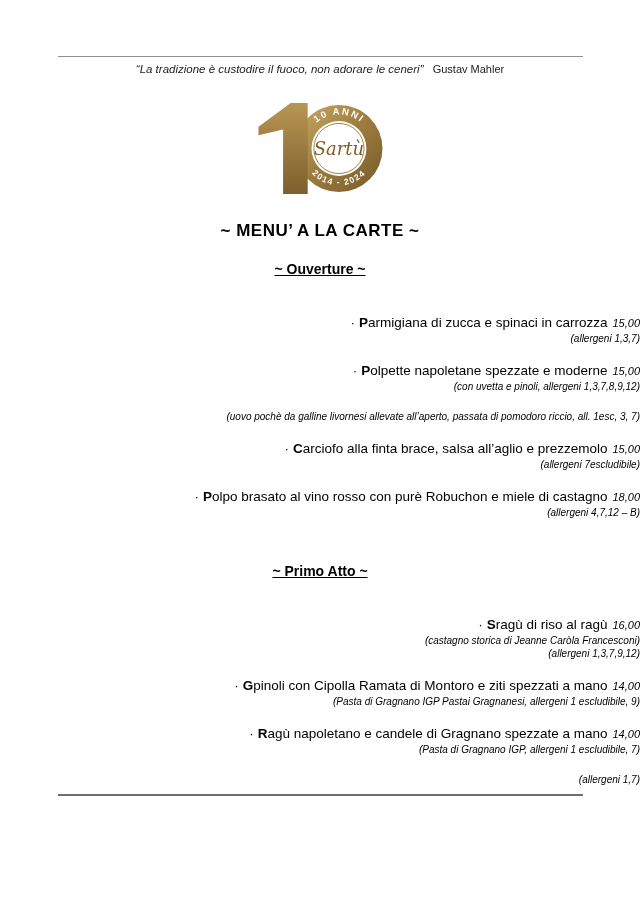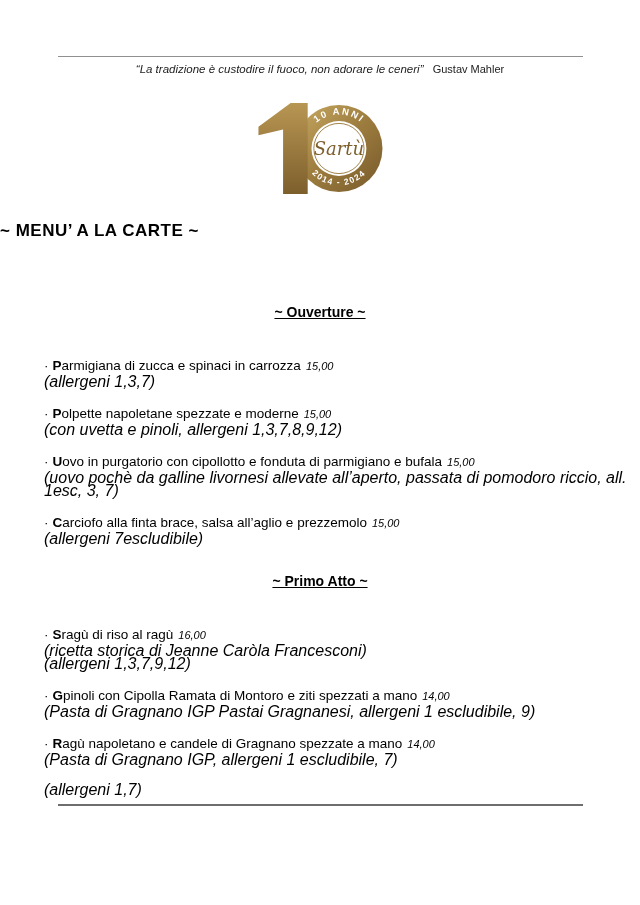--- a/index.html
+++ b/index.html
@@ -24,45 +24,46 @@
     line-height:14px;
     color:#222;
   }
   .quote-text { font-style:italic; }
   .quote-author { font-style:normal; font-size:11px; margin-left:6px; }
 
   .logo-wrap { margin-top:24px; text-align:center; height:97px; }
   .logo-wrap svg { display:inline-block; }
 
   .menu-title {
+    text-align:center;
     margin-top:24px;
     font-size:17px;
     font-weight:bold;
     letter-spacing:0.5px;
     line-height:20px;
     color:#000;
   }
   .section-heading {
     text-align:center;
     font-size:14px;
     font-weight:bold;
     text-decoration:underline;
     line-height:17px;
     color:#000;
   }
-  .sec-0-heading { margin-top:63px; }
-  .sec-1-heading { margin-top:28px; }
+  .sec-0-heading { margin-top:20px; }
+  .sec-1-heading { margin-top:44px; }
   .items { margin-top:36px; }
-  .item { text-align:left; margin-bottom:17px;margin-left:44px; }
+  .item { text-align:right; margin-bottom:17px; }
   .items .item:last-child { margin-bottom:0; }
   .dish { font-size:13.5px; line-height:17px; color:#000; }
   .bullet { margin-right:4px; }
   .initial { font-weight:bold; }
   .price { font-style:italic; font-size:11px; margin-left:5px; }
-  .note { font-style:italic; font-size:16px; line-height:13px; color:#000; }
+  .note { font-style:italic; font-size:10px; line-height:13px; color:#000; }
 
   .rule-bottom {
     margin:8px 57px 0 58px;
     border-top:2px solid #6e6e6e;
     height:0;
   }
 </style>
 </head>
 <body>
 
@@ -117,44 +118,47 @@
     </div>
 
     <div class="item">
       <div class="dish">
         <span class="bullet">·</span><span class="initial">P</span><span>olpette napoletane spezzate e moderne</span><span class="price">15,00</span>
       </div>
       <div class="note">(con uvetta e pinoli, allergeni 1,3,7,8,9,12)</div>
     </div>
 
     <div class="item">
-      <div class="dish">
-        <span class="bullet">·</span><span class="initial">U</span><span>ovo in purgatorio con cipollotto e fonduta di parmigiano e bufala</span><span class="price">15,00</span>
-      </div>
       <div class="note">(uovo pochè da galline livornesi allevate all’aperto, passata di pomodoro riccio, all. 1esc, 3, 7)</div>
     </div>
 
     <div class="item">
       <div class="dish">
         <span class="bullet">·</span><span class="initial">C</span><span>arciofo alla finta brace, salsa all’aglio e prezzemolo</span><span class="price">15,00</span>
       </div>
       <div class="note">(allergeni 7escludibile)</div>
     </div>
 
+    <div class="item">
+      <div class="dish">
+        <span class="bullet">·</span><span class="initial">P</span><span>olpo brasato al vino rosso con purè Robuchon e miele di castagno</span><span class="price">18,00</span>
+      </div>
+      <div class="note">(allergeni 4,7,12 – B)</div>
+    </div>
 
   </div>
 
   <div class="section-heading sec-1-heading">~ Primo Atto ~</div>
   <div class="items">
 
     <div class="item">
       <div class="dish">
         <span class="bullet">·</span><span class="initial">S</span><span>ragù di riso al ragù</span><span class="price">16,00</span>
       </div>
-      <div class="note">(ricetta storica di Jeanne Caròla Francesconi)</div>
+      <div class="note">(castagno storica di Jeanne Caròla Francesconi)</div>
       <div class="note">(allergeni 1,3,7,9,12)</div>
     </div>
 
     <div class="item">
       <div class="dish">
         <span class="bullet">·</span><span class="initial">G</span><span>pinoli con Cipolla Ramata di Montoro e ziti spezzati a mano</span><span class="price">14,00</span>
       </div>
       <div class="note">(Pasta di Gragnano IGP Pastai Gragnanesi, allergeni 1 escludibile, 9)</div>
     </div>
 

